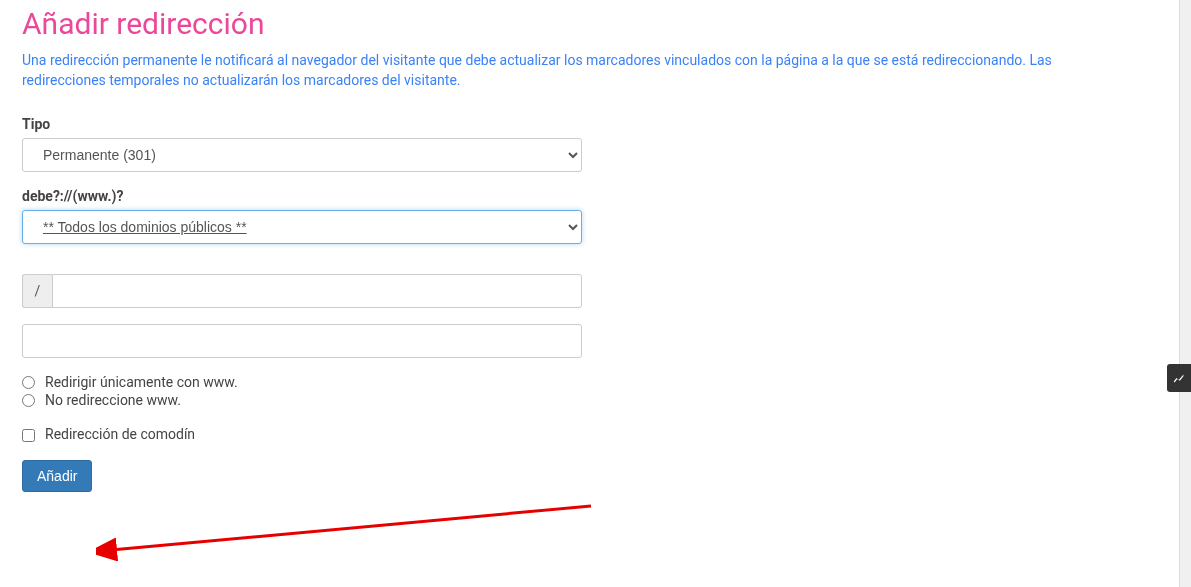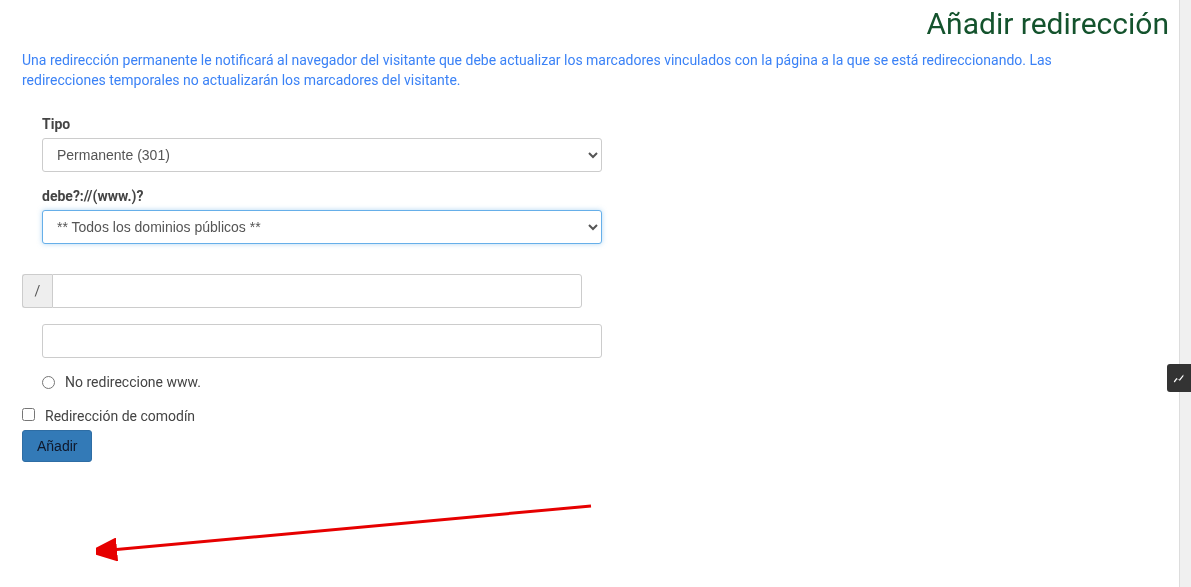--- a/index.html
+++ b/index.html
@@ -10,53 +10,53 @@
       background: #fff;
       padding: 0 22px 22px 22px;
       width: 1191px;
       height: 587px;
       position: relative;
       overflow: hidden;
     }
     .page-title {
       font-size: 30px;
       font-weight: 400;
-      color: #14532d;
+      color: #ec4899;
       margin-top: 6px;
       margin-bottom: 10px;
-      text-align: right;
     }
     .description {
       font-size: 14px;
       color: #3b82f6;
       line-height: 1.4;
       margin-bottom: 26px;
       max-width: 1100px;
     }
-    .form-group { margin-bottom: 16px; margin-left: 20px; }
+    .form-group { margin-bottom: 16px; }
     .form-label {
       display: block;
       font-weight: 700;
       font-size: 14px;
       color: #444;
       margin-bottom: 6px;
     }
     .form-select, .form-input {
       width: 560px;
       height: 34px;
-      padding: 6px 10px;
+      padding: 6px 16px;
       font-size: 14px;
       border: 1px solid #ccc;
       border-radius: 3px;
       background: #fff;
       color: #555;
     }
     .focused {
       border-color: #66afe9 !important;
       box-shadow: 0 0 5px rgba(102,175,233,0.5);
+      text-decoration: underline;
     }
     .path-row {
       display: flex;
       width: 560px;
       margin-bottom: 16px;
       margin-top: 30px;
     }
     .path-prefix {
       width: 30px;
       height: 34px;
@@ -85,32 +85,32 @@
       align-items: center;
       margin-bottom: 2px;
       font-size: 14px;
       color: #444;
     }
     .radio-row input[type="radio"] {
       margin-right: 10px;
     }
     .checkbox-row {
       display: flex;
-      align-items: flex-start;
+      align-items: flex-end;
       margin-top: 18px;
-      margin-bottom: 6px;
+      margin-bottom: 18px;
       font-size: 14px;
       color: #444;
     }
     .checkbox-row input[type="checkbox"] {
       margin-right: 10px;
     }
     .btn-primary {
       background: #337ab7;
-      color: #0f172a;
+      color: #ffffff;
       border: 1px solid #2e6da4;
       padding: 7px 14px;
       font-size: 14px;
       border-radius: 3px;
       cursor: pointer;
     }
     .arrow-annotation {
       position: absolute;
       left: 96px;
       top: 498px;
@@ -171,20 +171,24 @@
 </div>
 
 <div class="form-group">
   <input type="text" class="form-input" value="" style="">
 </div>
 
 <div class="form-group">
   <div class="radio-group">
     <div class="radio-row">
       <input type="radio" name="www" style="">
+      <span>Redirigir únicamente con www.</span>
+    </div>
+    <div class="radio-row">
+      <input type="radio" name="www" style="">
       <span>No redireccione www.</span>
     </div>
   </div>
 </div>
 
 <div class="checkbox-row">
   <input type="checkbox" style="">
   <span>Redirección de comodín</span>
 </div>
 

